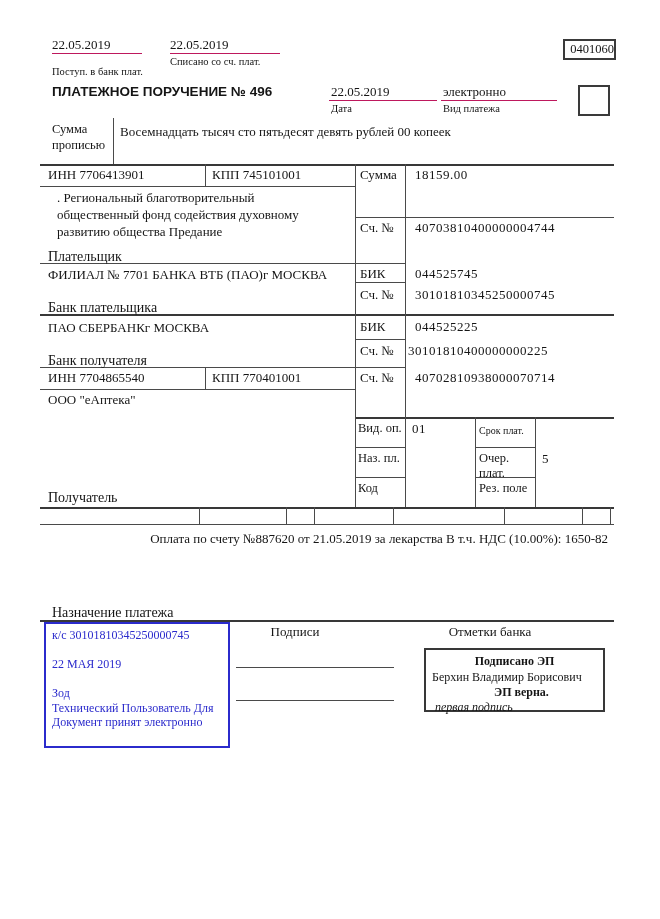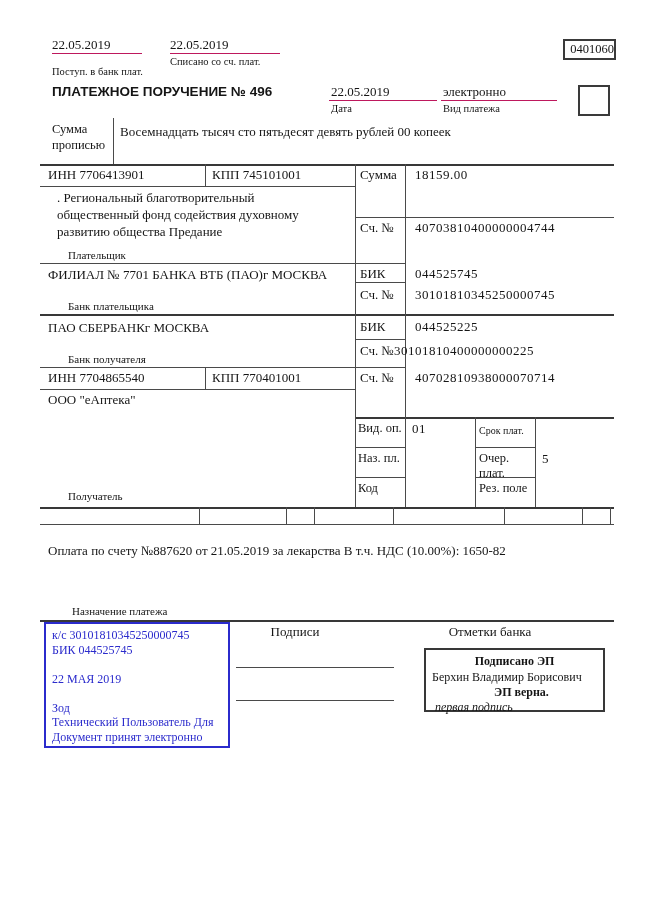--- a/index.html
+++ b/index.html
@@ -6,21 +6,21 @@
   body{
     width:660px;height:919px;position:relative;background:#ffffff;
     font-family:"Liberation Serif","DejaVu Serif",serif;color:#151515;
     font-size:13px;overflow:hidden;
   }
   .abs{position:absolute;}
   .hl{position:absolute;height:1px;background:#4a4a4a;}
   .hl.thick{height:2px;background:#383838;}
   .vl{position:absolute;width:1px;background:#4a4a4a;}
   .small{font-size:10.5px;}
-  .mid{font-size:11px;margin-left:20px;}
+  .mid{font-size:14px;}
   .num{letter-spacing:.5px;}
   .sans-bold{font-family:"Liberation Sans","DejaVu Sans",sans-serif;font-weight:bold;font-size:13.5px;}
   .underfield{border-bottom:1px solid #be185d;}
   .codebox{
     position:absolute;border:2px solid #3a3a3a;text-align:right;
     font-size:12.5px;line-height:17px;font-family:Liberation Serif, serif;
   }
   .sqbox{position:absolute;border:2px solid #3a3a3a;background:#fff;}
   .bluestamp{
     position:absolute;left:44px;top:622px;width:186px;height:126px;
@@ -113,45 +113,44 @@
 <div class="abs" style="left:360px;top:266px;">БИК</div>
 <div class="abs num" style="left:415px;top:266px;">044525745</div>
 <div class="abs" style="left:360px;top:287px;">Сч. №</div>
 <div class="abs num" style="left:415px;top:287px;">30101810345250000745</div>
 <div class="abs mid" style="left:48px;top:300px;">Банк плательщика</div>
 
 <div class="abs" style="left:48px;top:320px;">ПАО СБЕРБАНКг МОСКВА</div>
 <div class="abs" style="left:360px;top:319px;">БИК</div>
 <div class="abs num" style="left:415px;top:319px;">044525225</div>
 <div class="abs" style="left:360px;top:343px;">Сч. №</div>
-<div class="abs num" style="left:394px;top:343px;">30101810400000000225</div>
+<div class="abs num" style="left:408px;top:343px;">30101810400000000225</div>
 <div class="abs mid" style="left:48px;top:353px;">Банк получателя</div>
 
 <div class="abs" style="left:48px;top:370px;">ИНН 7704865540</div>
 <div class="abs" style="left:212px;top:370px;">КПП 770401001</div>
 <div class="abs" style="left:360px;top:370px;">Сч. №</div>
 <div class="abs num" style="left:415px;top:370px;">40702810938000070714</div>
 <div class="abs" style="left:48px;top:392px;">ООО "еАптека"</div>
 
 <div class="abs" style="left:358px;top:421px;font-size:12.5px;">Вид. оп.</div>
 <div class="abs num" style="left:412px;top:421px;">01</div>
 <div class="abs" style="left:479px;top:421px;width:48px;font-size:10px;line-height:20px;">Срок плат.</div>
 <div class="abs" style="left:358px;top:451px;font-size:12.5px;">Наз. пл.</div>
 <div class="abs" style="left:479px;top:451px;width:48px;font-size:12.5px;line-height:15px;">Очер. плат.</div>
 <div class="abs" style="left:542px;top:451px;">5</div>
 <div class="abs" style="left:358px;top:481px;font-size:12.5px;">Код</div>
 <div class="abs" style="left:479px;top:481px;font-size:12.5px;">Рез. поле</div>
 <div class="abs mid" style="left:48px;top:490px;">Получатель</div>
 
-<div class="abs" style="left:48px;top:543px;width:560px;">Оплата по счету №887620 от 21.05.2019 за лекарства В т.ч. НДС (10.00%): 1650-82</div>
+<div class="abs" style="left:48px;top:531px;width:560px;text-align:right;">Оплата по счету №887620 от 21.05.2019 за лекарства В т.ч. НДС (10.00%): 1650-82</div>
 <div class="abs mid" style="left:52px;top:605px;">Назначение платежа</div>
 
 <div class="bluestamp">
   <div>к/с 30101810345250000745</div>
-  <div>БИК 044525745</div>
   <div></div>
   <div>22 МАЯ 2019</div>
   <div></div>
   <div>Зод</div>
   <div>Технический Пользователь Для</div>
   <div>Документ принят электронно</div>
 </div>
 
 <div class="abs" style="left:240px;top:624px;width:110px;text-align:center;">Подписи</div>
 <div class="abs" style="left:410px;top:624px;width:160px;text-align:center;">Отметки банка</div>

